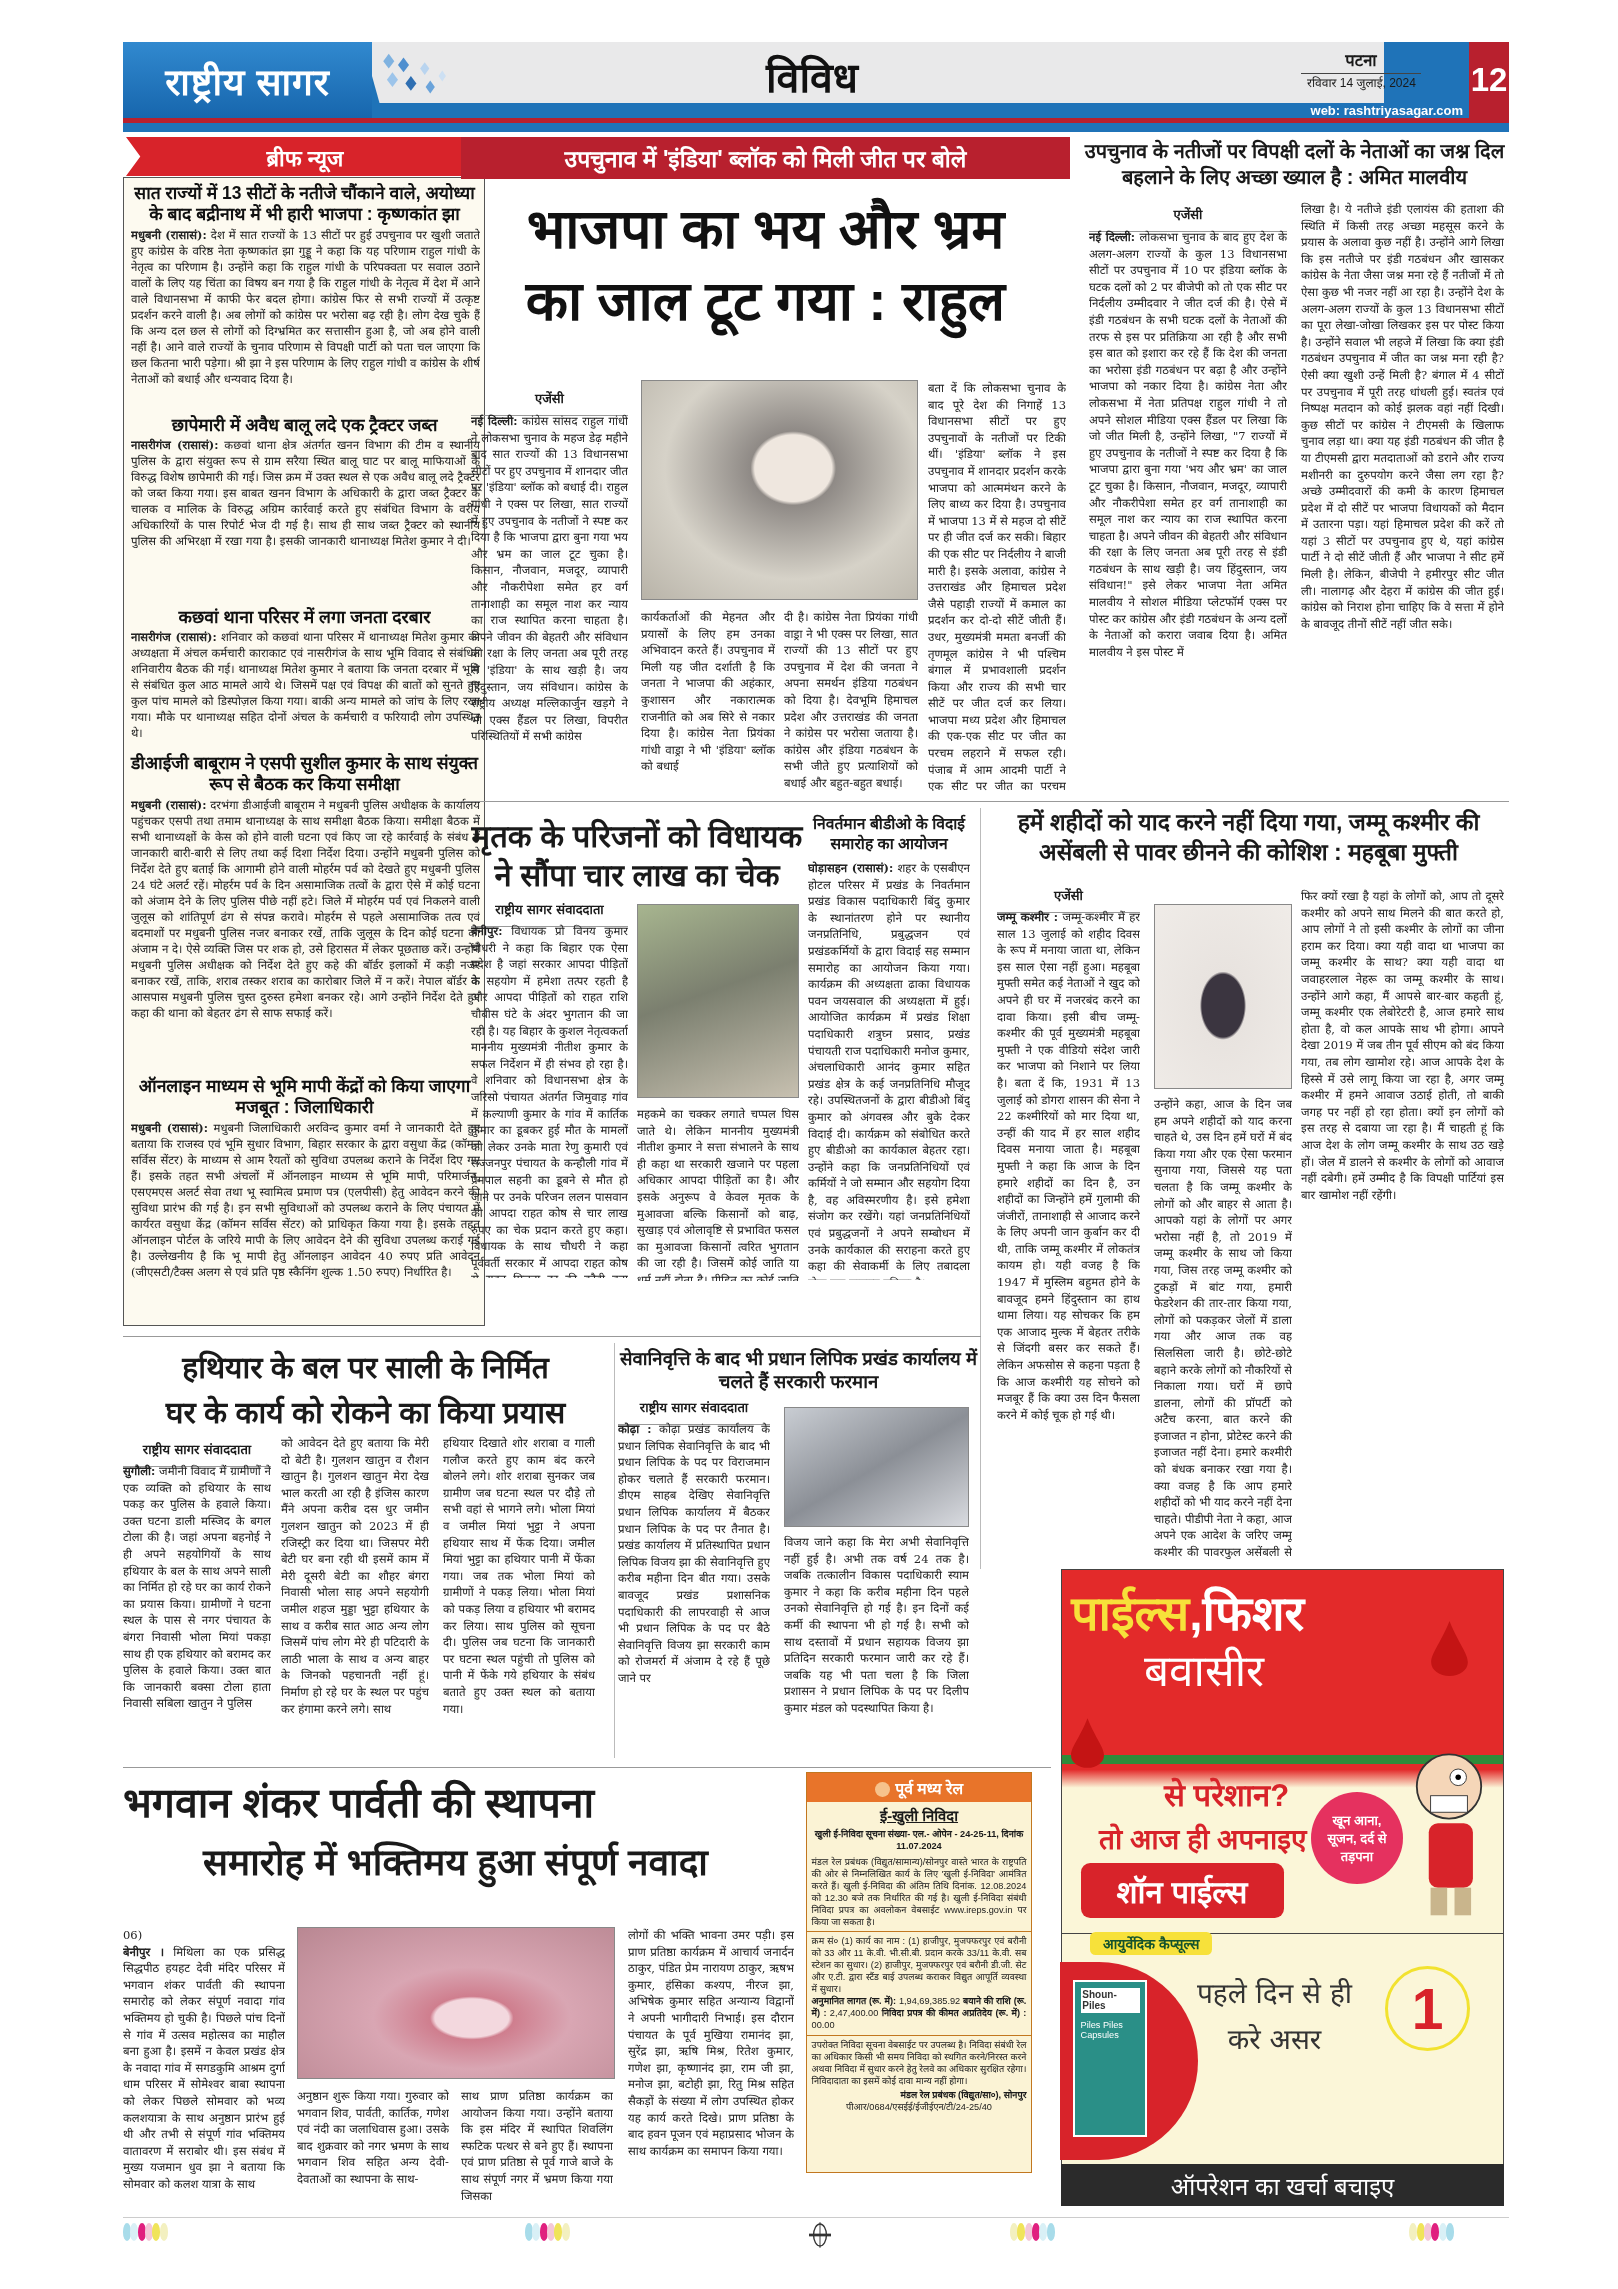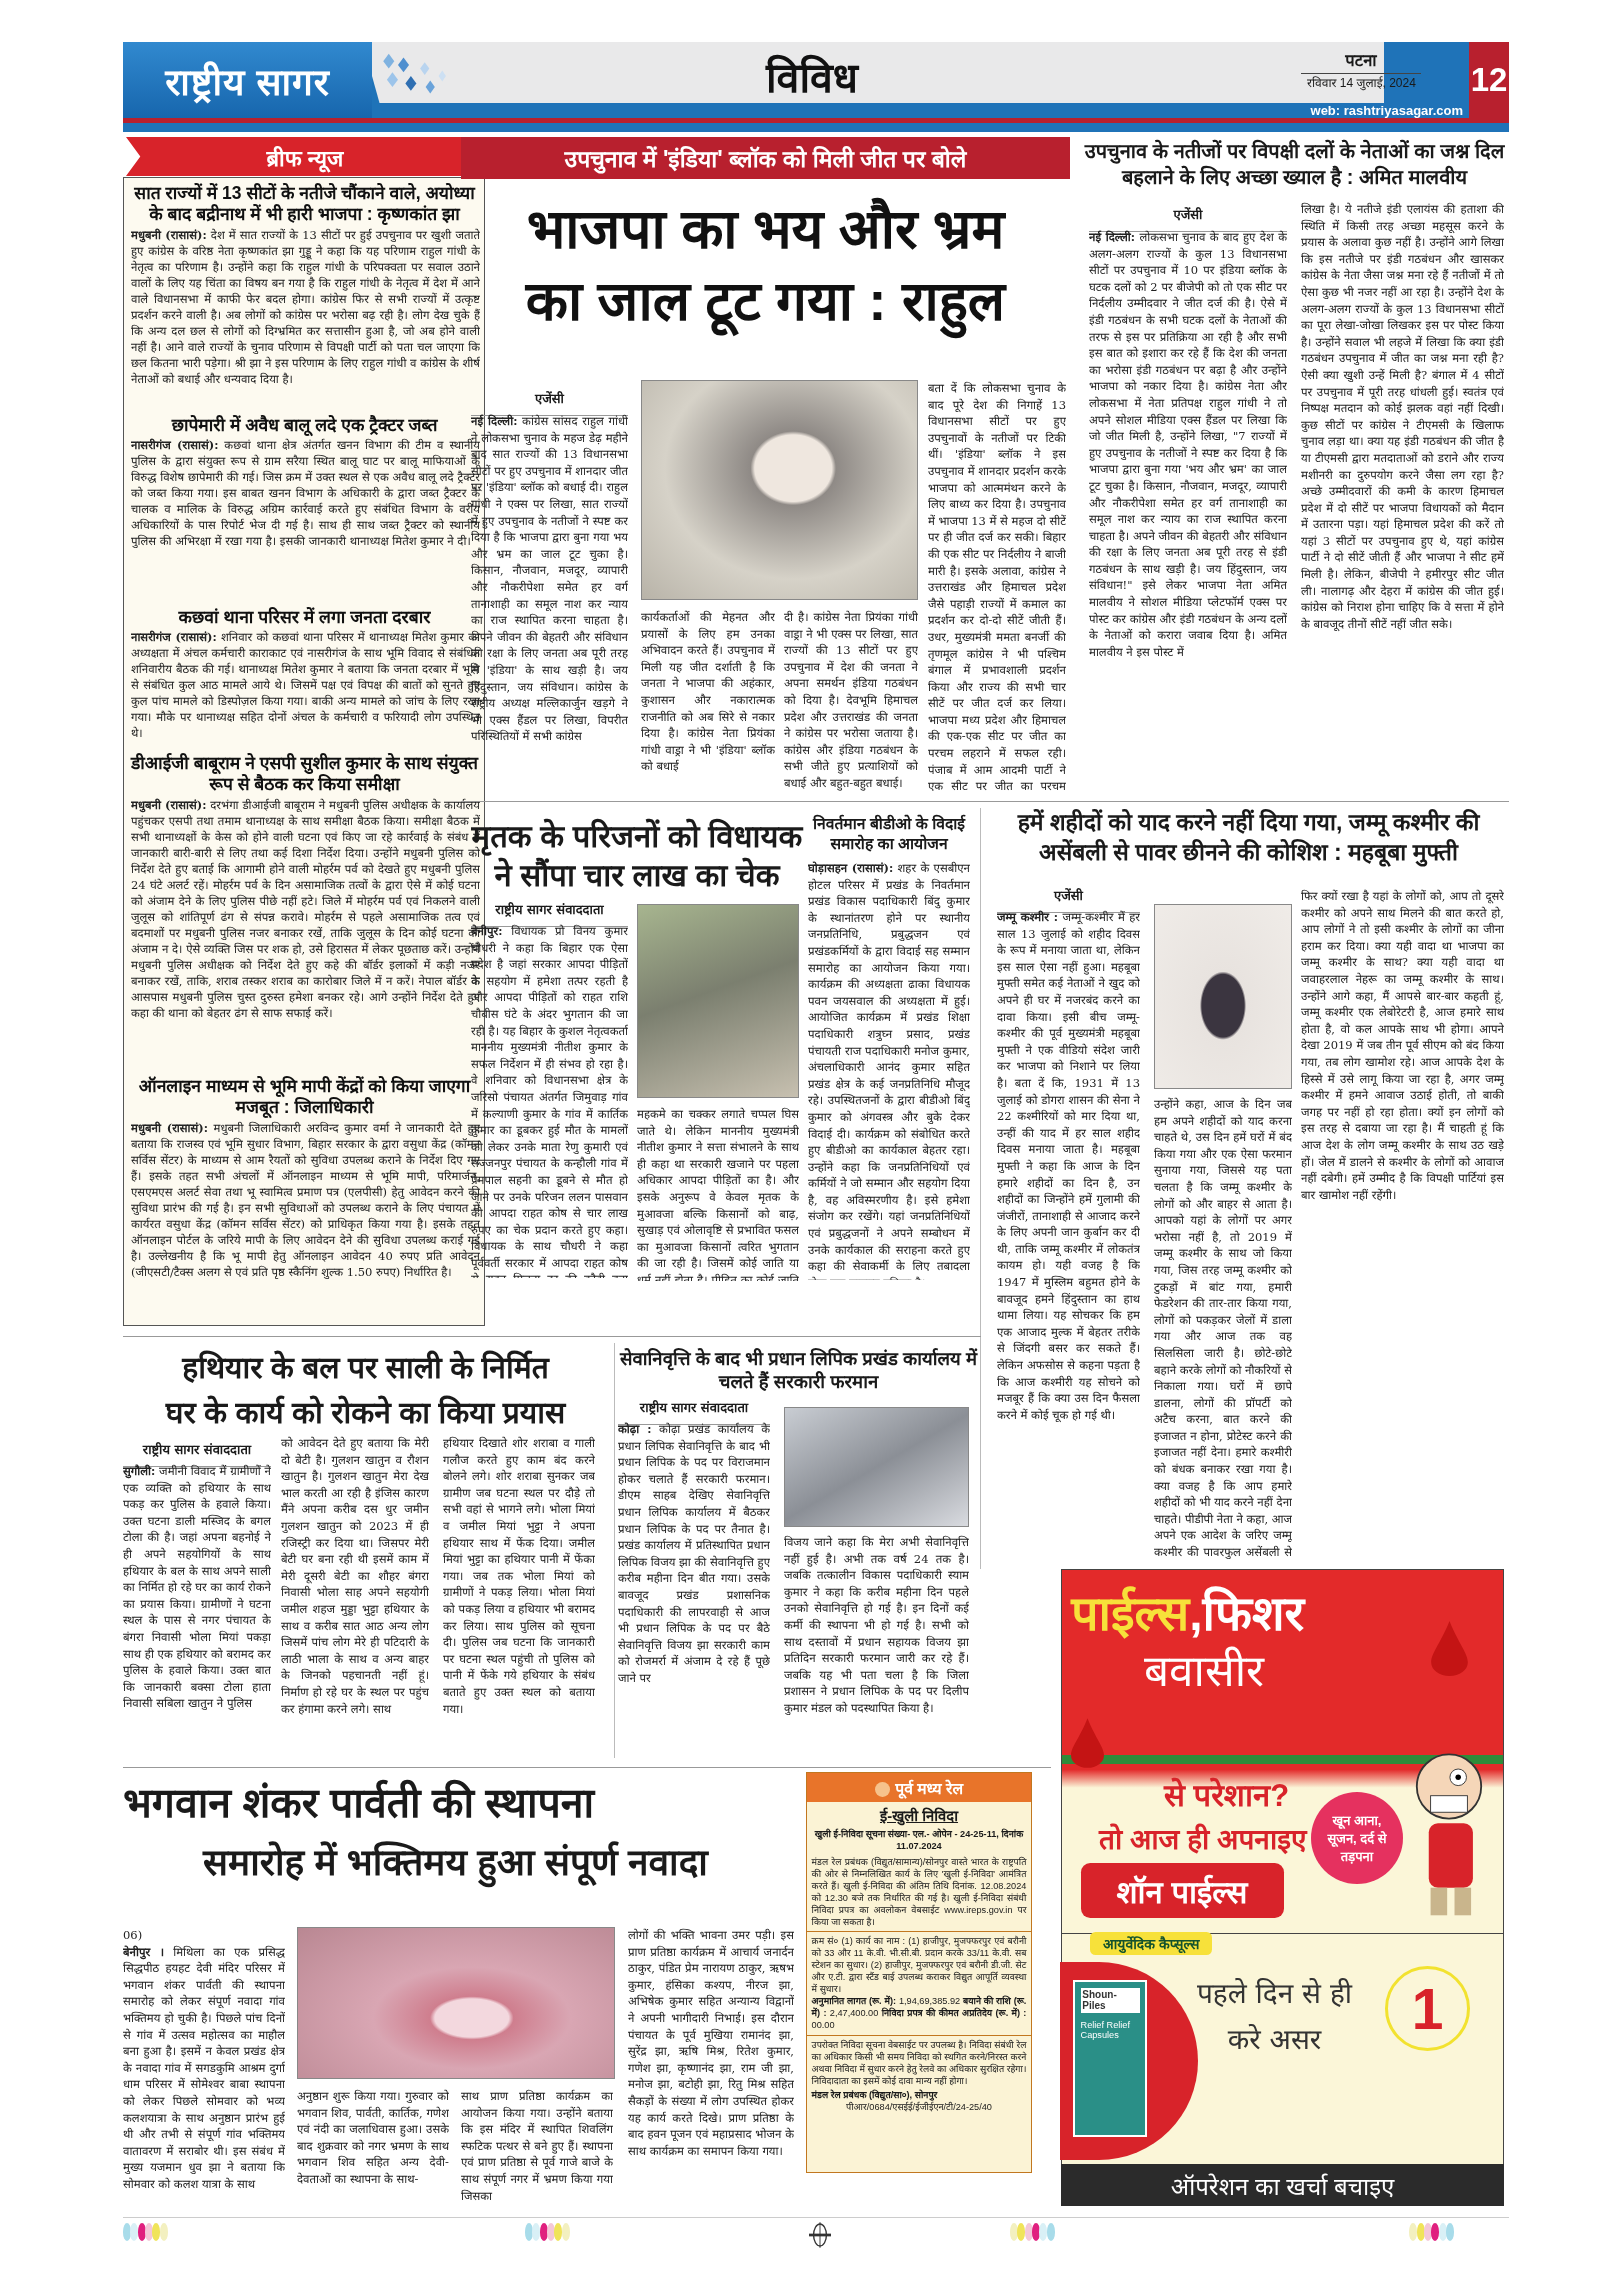--- a/index.html
+++ b/index.html
@@ -204,21 +204,21 @@
     </svg>
   <svg style="position:absolute;left:9.2px;top:148px;" width="33" height="50" viewBox="0 0 40 60">
       <path d="M20 0 C30 25 40 35 40 45 A20 15 0 0 1 0 45 C0 35 10 25 20 0Z" fill="#c41414"></path>
     </svg>
 </div>
 <div class="abs ad-lower">
   <div style="position:absolute;left:28px;top:-1.8px;background:#f7e13a;border-radius:5.5px;padding:1.8px 13px;font-family:'Liberation Sans',sans-serif;font-size:14px;font-weight:bold;color:#14532d;">आयुर्वेदिक कैप्सूल्स</div>
   <div style="position:absolute;left:-1.8px;top:28px;width:138px;height:198px;background:#d8232a;border-radius:0 102px 102px 0;"></div>
   <div style="position:absolute;left:11px;top:46px;width:74px;height:157px;background:#2a8f87;border:2.8px solid #fff;color:#fff;font-family:'Liberation Sans',sans-serif;font-size:9.2px;padding:5.5px;">
     <div style="background:#fff;color:#333;font-size:10px;font-weight:bold;padding:1.8px;">Shoun-Piles</div>
-    <div style="margin-top:7.4px;">Relief Relief Capsules</div>
+    <div style="margin-top:7.4px;">Piles Piles Capsules</div>
   </div>
   <div style="position:absolute;left:120px;top:37px;width:185px;text-align:center;font-family:'DejaVu Sans',sans-serif;font-size:28px;line-height:46px;color:#333;">पहले दिन से ही करे असर</div>
   <div style="position:absolute;left:323px;top:32px;width:85px;height:85px;border-radius:50%;border:3.7px solid #f2e22f;color:#d8232a;font-family:'Liberation Sans',sans-serif;font-size:57px;font-weight:bold;display:flex;align-items:center;justify-content:center;">1</div>
 </div>
 <div class="abs ad-footer">ऑपरेशन का खर्चा बचाइए</div>
 
 <div class="abs" style="left:123px;top:1777px;width:665px;font-family:'Liberation Sans',sans-serif;font-weight:bold;font-size:41px;line-height:52px;">भगवान शंकर पार्वती की स्थापना</div>
 <div class="abs" style="left:123px;top:1837px;width:665px;text-align:center;font-family:'Liberation Sans',sans-serif;font-weight:bold;font-size:37px;line-height:52px;">समारोह में भक्तिमय हुआ संपूर्ण नवादा</div>
 <div class="col-text" style="left:123px;top:1927px;width:162px;height:281px;overflow:hidden;">
   <span>06)</span><br>
@@ -237,21 +237,21 @@
   <div style="text-align:center;font-family:'Liberation Sans',sans-serif;font-weight:bold;font-size:14.8px;text-decoration:underline;margin:2.8px 0;">ई-खुली निविदा</div>
   <p style="font-weight:bold;text-align:center;">खुली ई-निविदा सूचना संख्या- एल.- ओपेन - 24-25-11, दिनांक 11.07.2024</p>
   <p style="margin-top:3.7px;">मंडल रेल प्रबंधक (विद्युत/सामान्य)/सोनपुर वास्ते भारत के राष्ट्रपति की ओर से निम्नलिखित कार्य के लिए 'खुली ई-निविदा' आमंत्रित करते हैं। खुली ई-निविदा की अंतिम तिथि दिनांक. 12.08.2024 को 12.30 बजे तक निर्धारित की गई है। खुली ई-निविदा संबंधी निविदा प्रपत्र का अवलोकन वेबसाईट www.ireps.gov.in पर किया जा सकता है।</p>
   <p style="margin-top:3.7px;border-top:0.9px solid #c2771f;padding-top:2.8px;">क्रम सं० (1) कार्य का नाम : (1) हाजीपुर, मुजफ्फरपुर एवं बरौनी को 33 और 11 के.वी. भी.सी.बी. प्रदान करके 33/11 के.वी. सब स्टेशन का सुधार। (2) हाजीपुर, मुजफ्फरपुर एवं बरौनी डी.जी. सेट और ए.टी. द्वारा स्टैंड बाई उपलब्ध कराकर विद्युत आपूर्ति व्यवस्था में सुधार।</p>
   <p>
     <b>अनुमानित लागत (रू. में):</b> <span>1,94,69,385.92</span>
     <b>बयाने की राशि (रू. में) :</b> <span>2,47,400.00</span>
     <b>निविदा प्रपत्र की कीमत अप्रतिदेय (रू. में) :</b> <span>00.00</span>
   </p>
   <p style="margin-top:3.7px;border-top:0.9px solid #c2771f;padding-top:2.8px;">उपरोक्त निविदा सूचना वेबसाईट पर उपलब्ध है। निविदा संबंधी रेल का अधिकार किसी भी समय निविदा को स्थगित करने/निरस्त करने अथवा निविदा में सुधार करने हेतु रेलवे का अधिकार सुरक्षित रहेगा। निविदादाता का इसमें कोई दावा मान्य नहीं होगा।</p>
-  <p style="font-weight:bold;text-align:left;margin-top:2.8px;">मंडल रेल प्रबंधक (विद्युत/सा०), सोनपुर</p>
+  <p style="font-weight:bold;text-align:right;margin-top:2.8px;">मंडल रेल प्रबंधक (विद्युत/सा०), सोनपुर</p>
   <p style="text-align:center;">पीआर/0684/एसईई/ईजीईएन/टी/24-25/40</p>
 </div>
 
 <div class="rule-v" style="left:614px;top:1343px;height:415px;"></div>
 <div class="rule-v" style="left:980px;top:808px;height:761px;"></div>
 <div class="rule-h" style="left:123px;top:1336px;width:858px;"></div>
 <div class="rule-h" style="left:123px;top:1767px;width:928px;"></div>
 <div class="rule-h" style="left:123px;top:2217px;width:1386px;background:#ccc;"></div>
 
 <div id="footer-dots">

